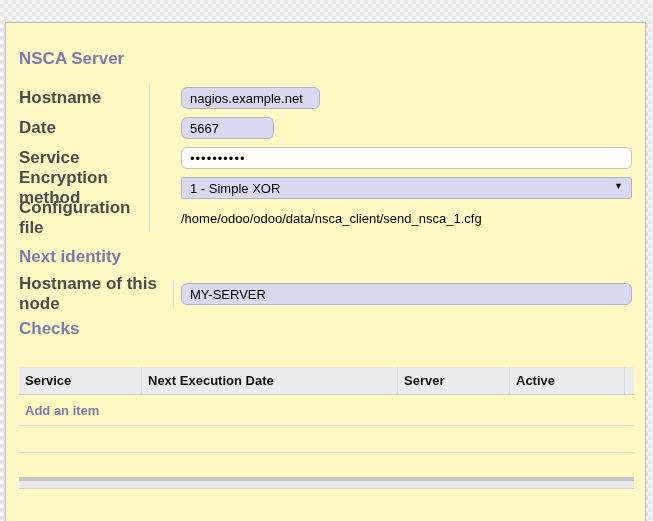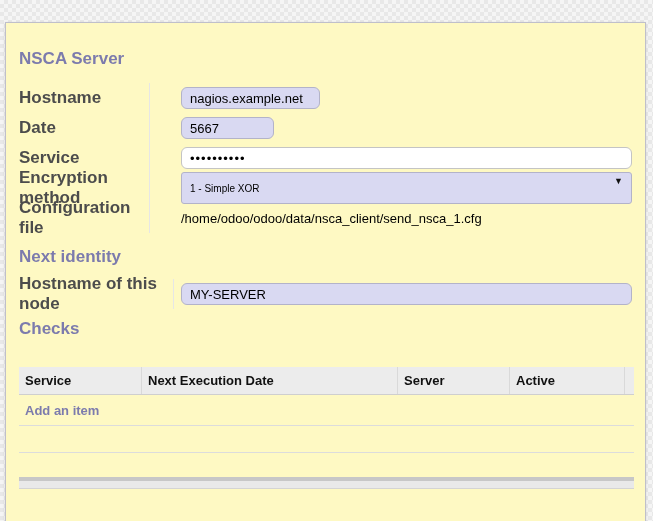--- a/index.html
+++ b/index.html
@@ -56,23 +56,23 @@
   }
   .inp.lav { background: #d9d9f2; border: 1px solid #b3b3c9; }
   .inp.white { background: #ffffff; border: 1px solid #c4c4c4; }
   .w-host { width: 139px; }
   .w-port { width: 93px; }
   .w-full { width: 100%; }
   .pwd { letter-spacing: 1px; }
 
   .select-wrap { position: relative; width: 100%; }
   .select-wrap select {
-    width: 100%; height: 32px;
+    width: 100%; height: 22px;
     background: #d9d9f2; border: 1px solid #b3b3c9; border-radius: 3px;
-    font-family: "Liberation Sans", sans-serif; font-size: 10px; color: #000;
+    font-family: "Liberation Sans", sans-serif; font-size: 13px; color: #000;
     padding: 0 8px;
     -webkit-appearance: none; -moz-appearance: none; appearance: none;
     outline: none;
   }
   .select-arrow {
     position: absolute; right: 9px; top: 4px;
     font-size: 9px; color: #111; pointer-events: none;
   }
   .plain-value { font-size: 13px; color: #000; }
 

